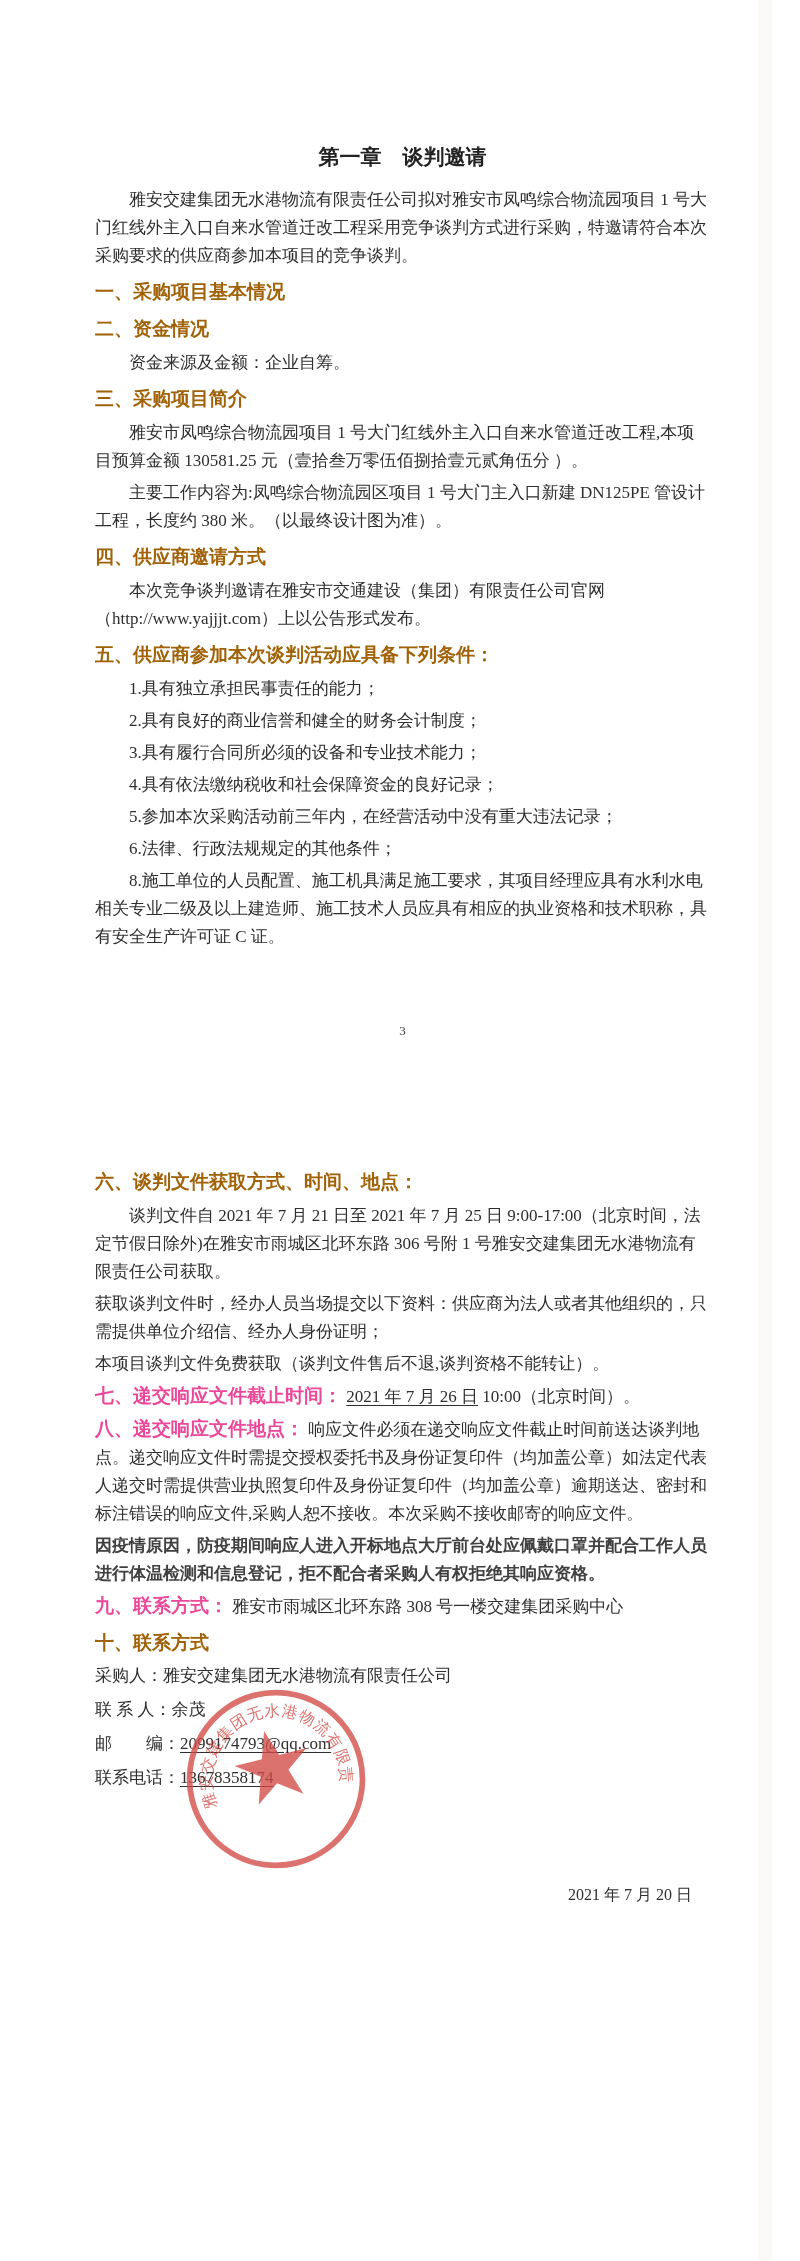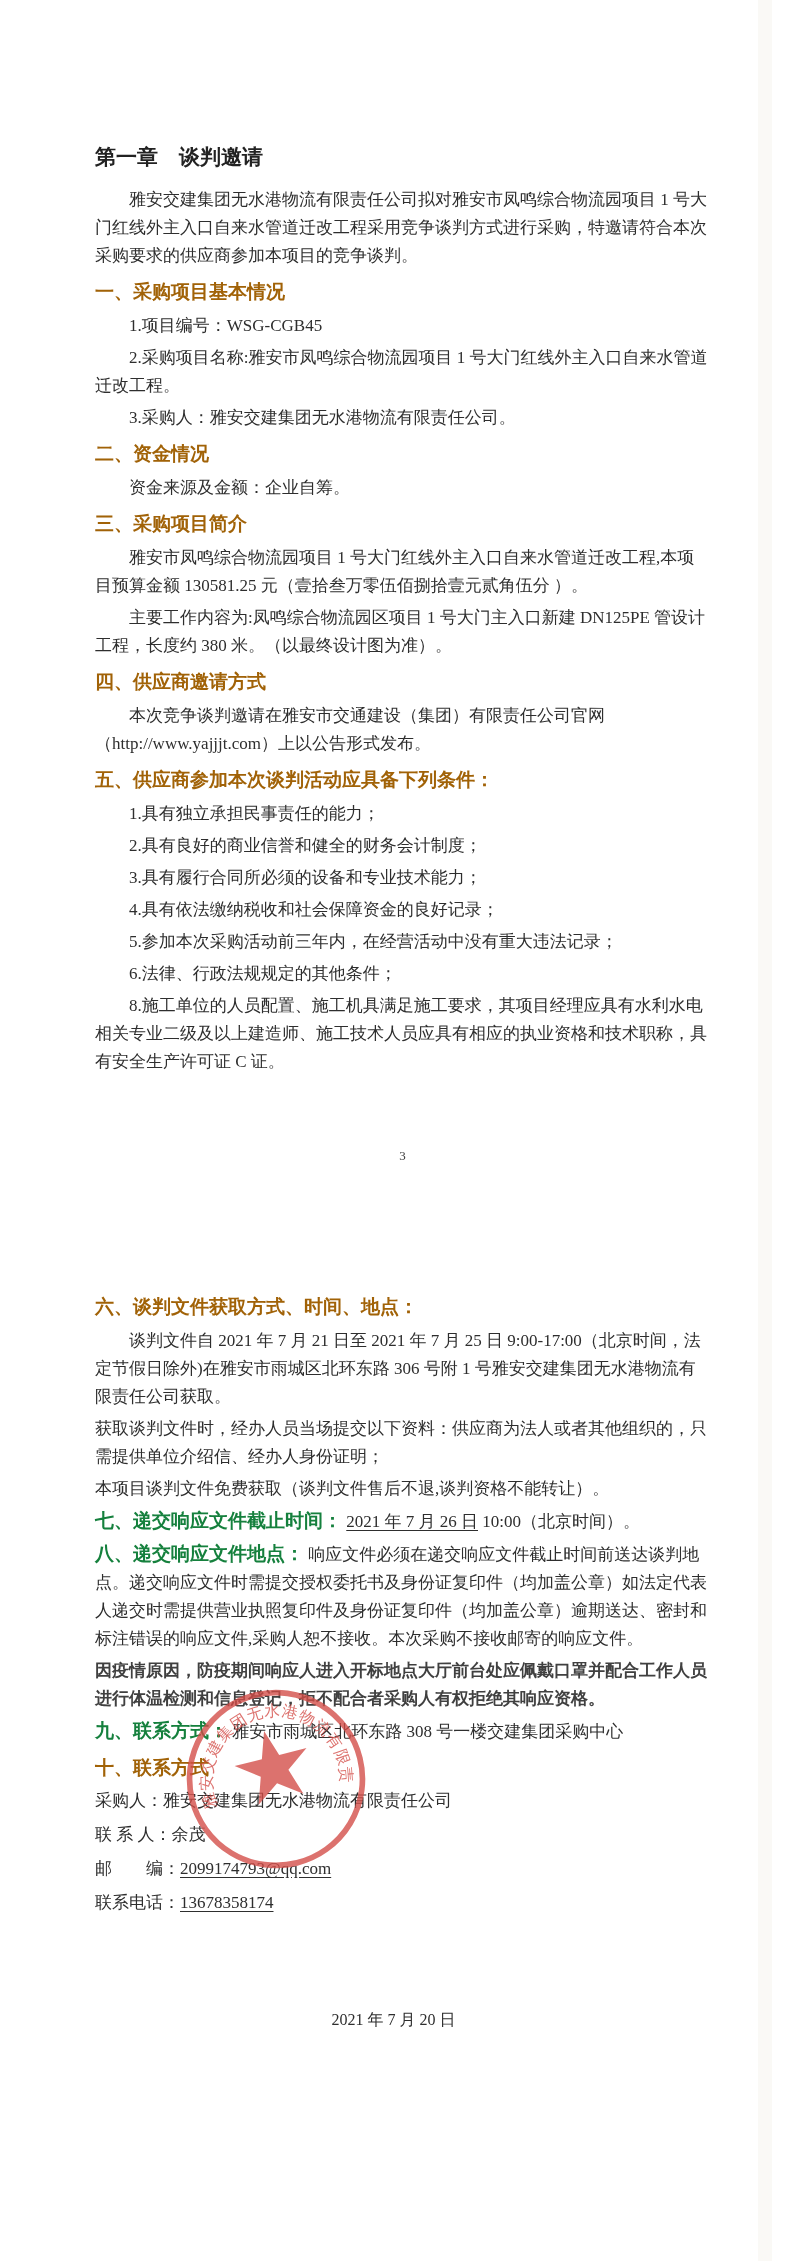--- a/index.html
+++ b/index.html
@@ -19,54 +19,55 @@
     position:relative;
     padding:142px 90px 0 95px;
     font-size:17px;
     line-height:28px;
   }
   .doc-title{
     font-family:"Liberation Sans","DejaVu Sans",sans-serif;
     font-weight:bold;
     font-size:21px;
     line-height:30px;
+    text-align:center;
     color:#222;
     margin:0 0 14px 0;
   }
   .sec-h{
     font-family:"Liberation Sans","DejaVu Sans",sans-serif;
     font-weight:bold;
     font-size:19px;
     line-height:30px;
     color:#a16207;
     margin:7px 0 5px 0;
   }
   .sec-h-inline{
     font-family:"Liberation Sans","DejaVu Sans",sans-serif;
     font-weight:bold;
     font-size:19px;
-    color:#15803d;
+    color:#ec4899;
   }
   p{margin:0 0 4px 0;}
   .indent{text-indent:34px;}
   ul.plain{list-style:none;margin:0;padding:0;}
   ul.plain li{margin:0 0 4px 0;text-indent:34px;}
   ul.plain li.wrap{ text-indent:34px; }
   .underline{text-decoration:underline;text-underline-offset:3px;}
   .page-num{
     text-align:center;
     font-size:13px;
     color:#3a3a3a;
     margin:0;
   }
   .pn1{margin-top:66px;}
   .sec-six{margin-top:122px;}
   .contact-line{margin:0 0 3px 0;line-height:31px;}
   .doc-date{
-    text-align:center;
+    text-align:right;
     font-size:16px;
     margin-top:88px;
     padding-right:18px;
   }
   .notice{font-weight:bold;color:#404040;}
   
   .stamp{
     position:absolute;
     left:181px;
     top:1684px;
@@ -82,25 +83,20 @@
 
 <div class="scan-edge"></div>
 
 <div class="page">
 
   <h1 class="doc-title">第一章　谈判邀请</h1>
 
   <p class="indent">雅安交建集团无水港物流有限责任公司拟对雅安市凤鸣综合物流园项目 1 号大门红线外主入口自来水管道迁改工程采用竞争谈判方式进行采购，特邀请符合本次采购要求的供应商参加本项目的竞争谈判。</p>
 
   <h2 class="sec-h">一、采购项目基本情况</h2>
-  <ul class="plain">
-    <li>1.项目编号：WSG-CGB45</li>
-    <li>2.采购项目名称:雅安市凤鸣综合物流园项目 1 号大门红线外主入口自来水管道迁改工程。</li>
-    <li>3.采购人：雅安交建集团无水港物流有限责任公司。</li>
-  </ul>
 
   <h2 class="sec-h">二、资金情况</h2>
   <p class="indent">资金来源及金额：企业自筹。</p>
 
   <h2 class="sec-h">三、采购项目简介</h2>
   <p class="indent">雅安市凤鸣综合物流园项目 1 号大门红线外主入口自来水管道迁改工程,本项目预算金额 130581.25 元（壹拾叁万零伍佰捌拾壹元贰角伍分 ）。</p>
   <p class="indent">主要工作内容为:凤鸣综合物流园区项目 1 号大门主入口新建 DN125PE 管设计工程，长度约 380 米。（以最终设计图为准）。</p>
 
   <h2 class="sec-h">四、供应商邀请方式</h2>
   <p class="indent">本次竞争谈判邀请在雅安市交通建设（集团）有限责任公司官网（http://www.yajjjt.com）上以公告形式发布。</p>

